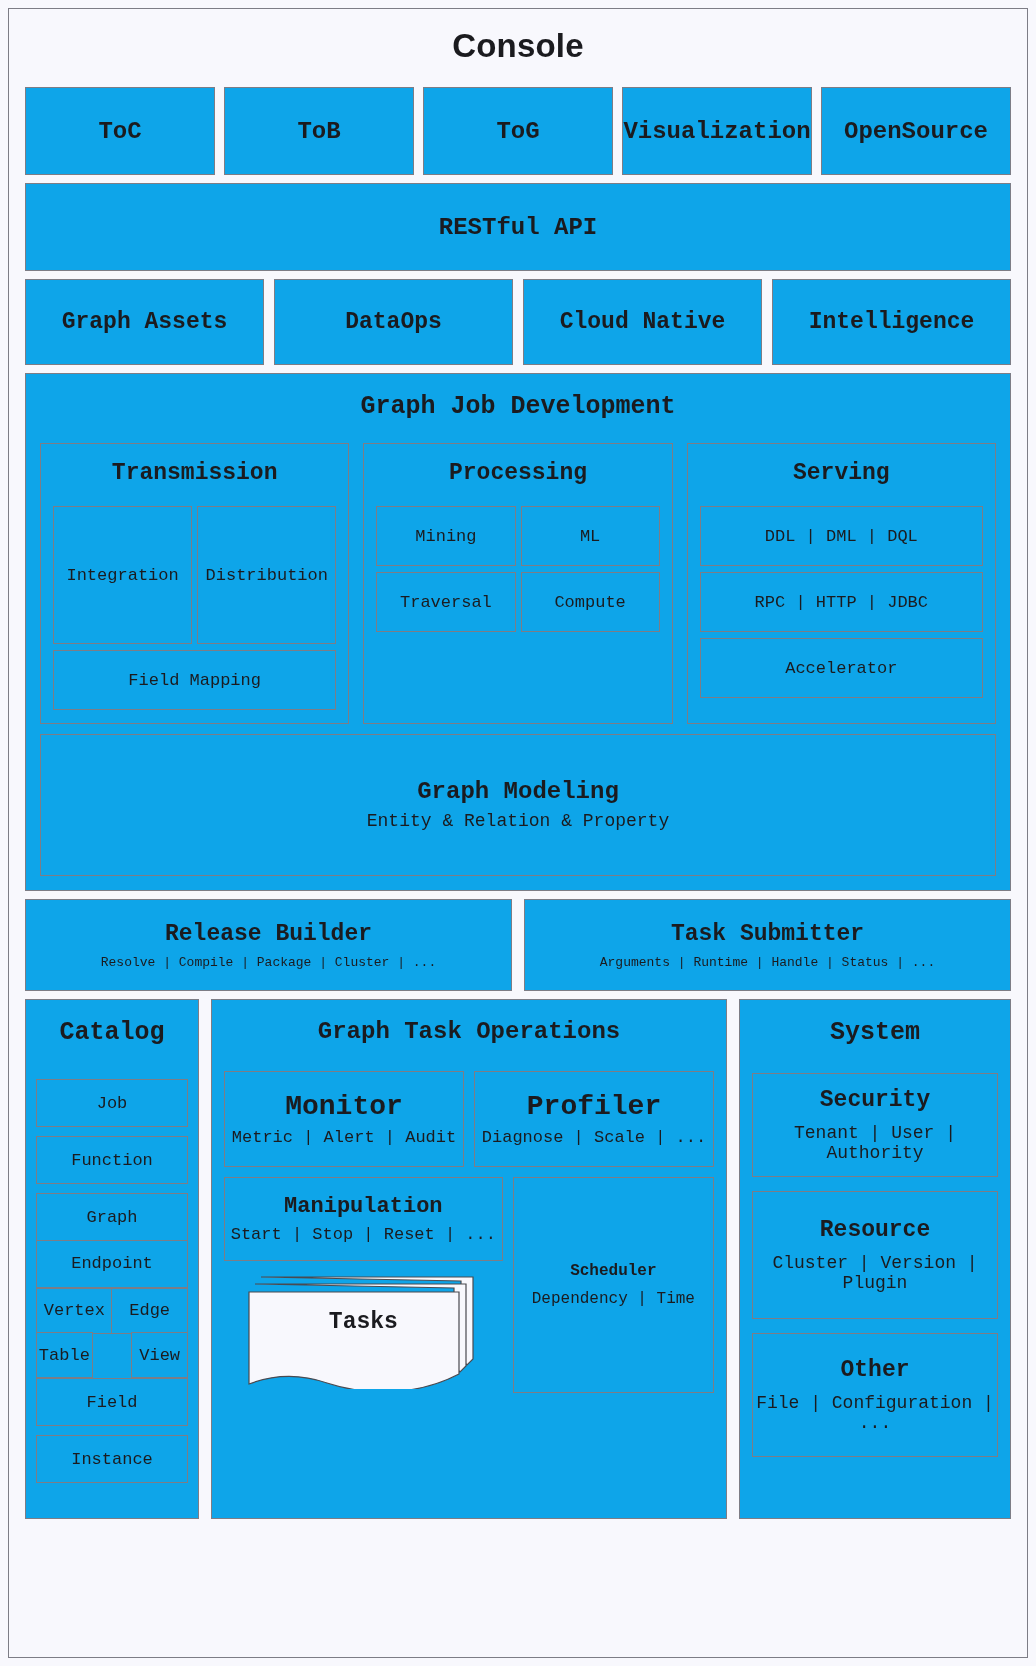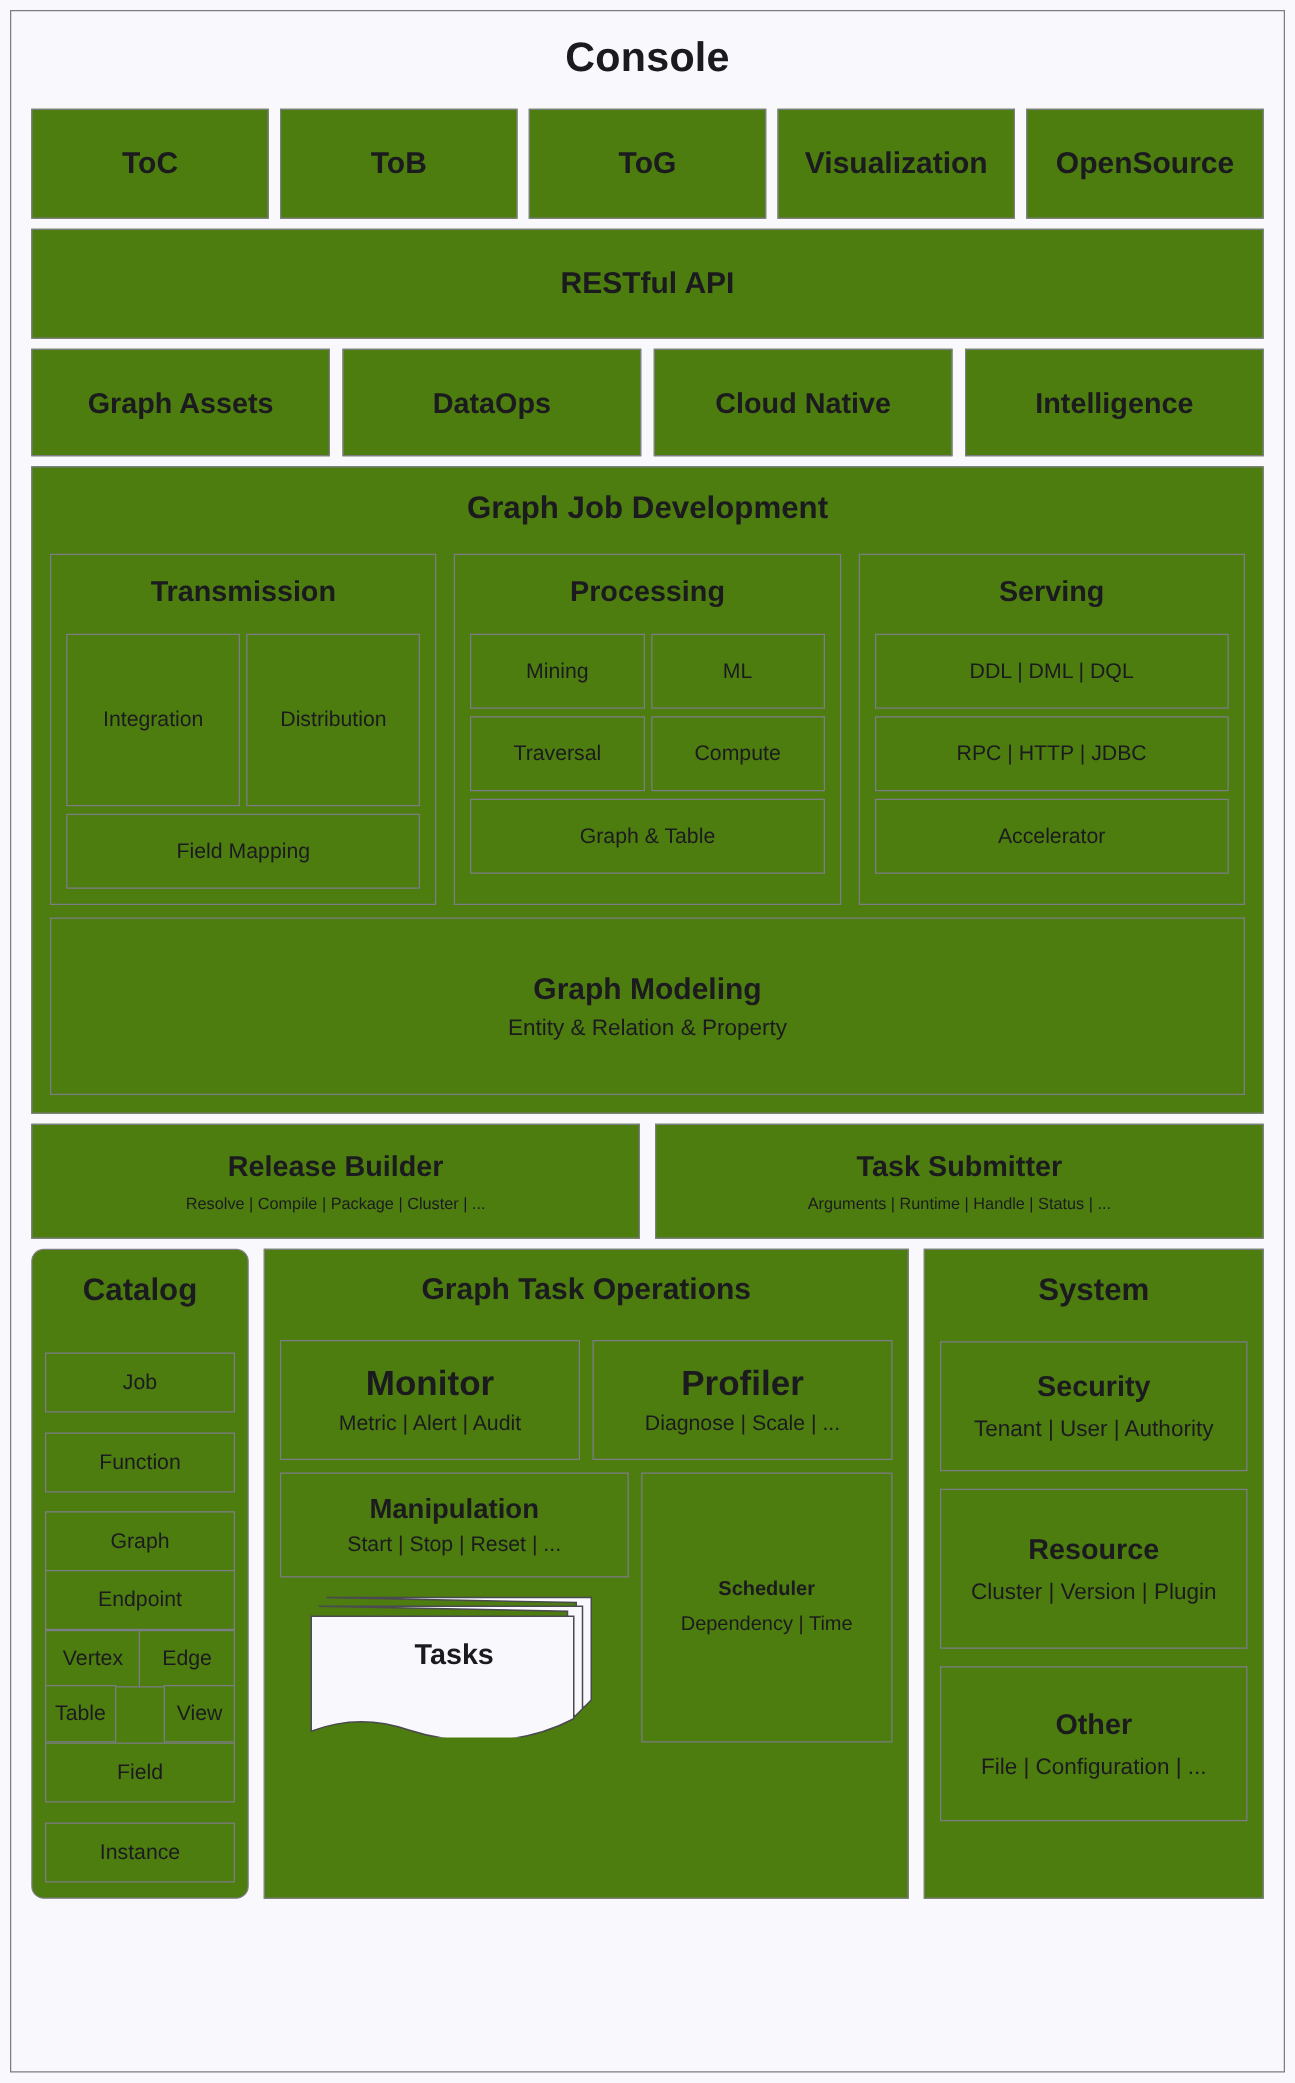--- a/index.html
+++ b/index.html
@@ -12,26 +12,27 @@
   .page {
     width: 1036px; height: 1666px;
     background: #f8f8fd;
     padding: 8px;
     position: relative;
   }
 
   
   .bx {
     border: 1.4px solid #7d7d86;
-    background: #4d7c0f;
+    background: #0ea5e9;
     display: flex;
     flex-direction: column;
     align-items: center;
     justify-content: center;
     text-align: center;
+    font-family: Liberation Mono, monospace;
   }
   .ttl { font-weight: bold; }
   .sub { font-weight: normal; }
 
   
   .console {
     width: 1020px;
     height: 1650px;
     border: 1.6px solid #7d7d86;
     background: #f8f8fd;
@@ -92,21 +93,21 @@
   .rbrow .ttl { font-size: 23px; }
   .rbrow .sub { font-size: 13px; }
 
   
   .bottom { display: flex; gap: 12px; height: 520px; }
 
   .catalog {
     width: 174px;
     padding: 10px 10px 12px 10px;
     display: flex; flex-direction: column;
-    align-items: stretch; justify-content: space-between; border-radius: 10px;
+    align-items: stretch; justify-content: flex-start;
   }
   .catalog .col-title { font-size: 25px; font-weight: bold; text-align: center; padding: 8px 0 32px; }
   .cat-item { height: 48px; font-size: 17px; }
   .cat-gap { height: 9px; }
   .cat-split { display: flex; }
   .cat-split .bx { flex: 1; height: 46px; font-size: 17px; }
   .cat-stack > .bx + .bx { margin-top: -1.4px; }
   .cat-stack .cat-split + .cat-split { margin-top: -1.4px; gap: 40px; }
   .cat-stack .cat-split .bx + .bx { margin-left: -1.4px; }
 
@@ -203,21 +204,20 @@
         <div class="bx gjd-col">
           <div class="col-title">Processing</div>
           <div class="pairrow proc-pair">
             <div class="bx">Mining</div>
             <div class="bx">ML</div>
           </div>
           <div class="pairrow proc-pair">
             <div class="bx">Traversal</div>
             <div class="bx">Compute</div>
           </div>
-          <div class="bx proc-wide">Graph &amp; Table</div>
         </div>
 
         <div class="bx gjd-col">
           <div class="col-title">Serving</div>
           <div class="bx srv-item">DDL | DML | DQL</div>
           <div class="bx srv-item">RPC | HTTP | JDBC</div>
           <div class="bx srv-item">Accelerator</div>
         </div>
 
       </div>

